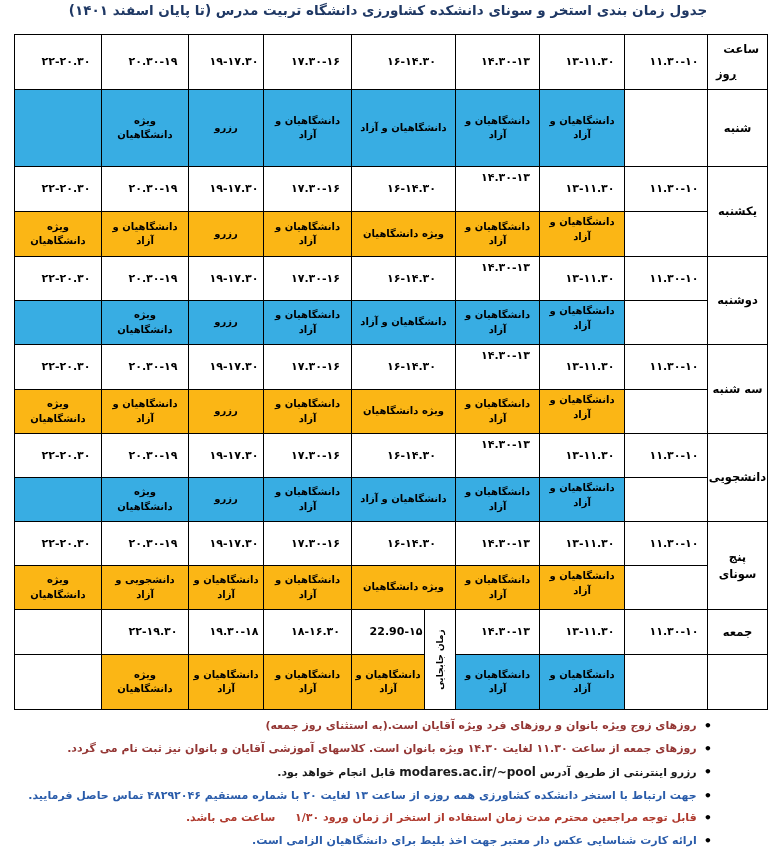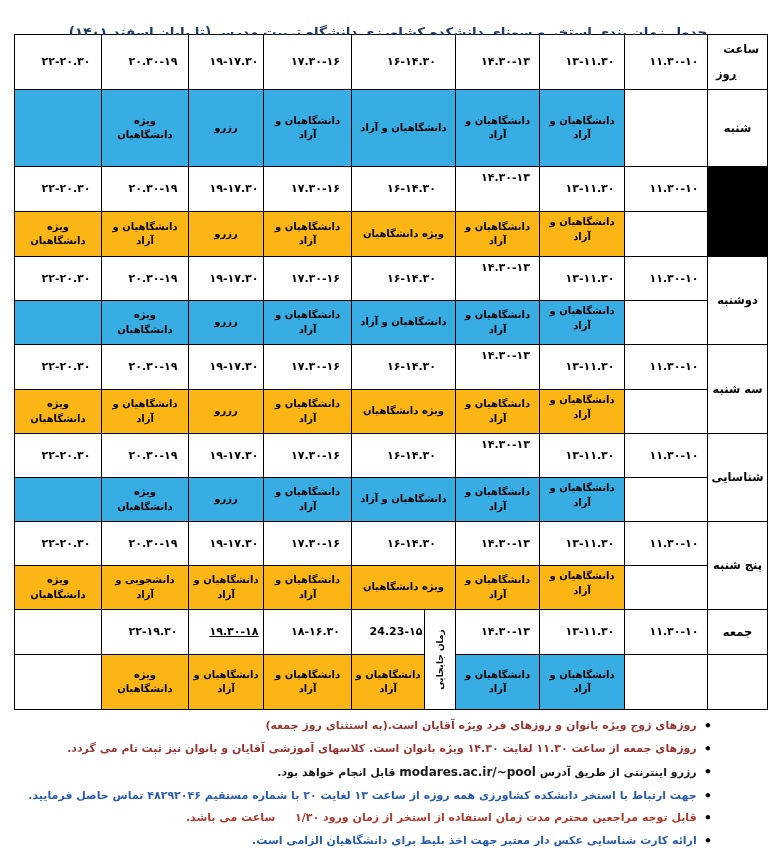--- a/index.html
+++ b/index.html
@@ -4,21 +4,21 @@
 <style>
   * { box-sizing: border-box; margin: 0; padding: 0; }
   body {
     width: 776px; height: 856px; overflow: hidden;
     background: #fff;
     font-family: "DejaVu Sans", "Liberation Sans", sans-serif;
   }
   .page { width: 776px; height: 856px; direction: rtl; }
   .title {
     text-align: center; font-weight: bold; font-size: 13.5px;
-    color: #1F3864; padding-top: 24px; height: 34px;
+    color: #1F3864; padding-top: 2px; height: 34px;
   }
   .grid {
     display: grid; direction: rtl;
     grid-template-columns: 59px 82px 84px 83px 30px 72px 87px 74px 86px 86px;
     grid-template-rows: 54px 76px 44px 44px 43px 43px 44px 43px 43px 43px 43px 43px 44px 54px;
     gap: 1px; background: #000; border: 1px solid #000;
     width: 754px; margin: 0 8px 0 auto;
   }
   .cell {
     background: #fff; display: flex; align-items: center; justify-content: center;
@@ -97,20 +97,23 @@
       <div class="cell " style="grid-area: 2 / 7; background: rgb(56, 173, 227);">
         <span>دانشگاهیان و آزاد</span>
       </div>
       <div class="cell " style="grid-area: 2 / 8; background: rgb(56, 173, 227);">
         <span>رزرو</span>
       </div>
       <div class="cell " style="grid-area: 2 / 9; background: rgb(56, 173, 227);">
         <span>ویژه دانشگاهیان</span>
       </div>
       <div class="cell " style="grid-area: 2 / 10; background: rgb(56, 173, 227);"></div>
+      <div class="cell day-cell" style="grid-area: 3 / 1 / span 2;">
+        <span>یکشنبه</span>
+      </div>
       <div class="cell time-cell" style="grid-area: 3 / 2;">
         <span class="num">۱۱.۳۰-۱۰</span>
       </div>
       <div class="cell time-cell" style="grid-area: 3 / 3;">
         <span class="num">۱۳-۱۱.۳۰</span>
       </div>
       <div class="cell time-cell vtop" style="grid-area: 3 / 4;">
         <span class="num">۱۴.۳۰-۱۳</span>
       </div>
       <div class="cell time-cell" style="grid-area: 3 / 5 / auto / span 2;">
@@ -240,21 +243,21 @@
       <div class="cell " style="grid-area: 8 / 8; background: rgb(251, 182, 21);">
         <span>رزرو</span>
       </div>
       <div class="cell " style="grid-area: 8 / 9; background: rgb(251, 182, 21);">
         <span>دانشگاهیان و آزاد</span>
       </div>
       <div class="cell " style="grid-area: 8 / 10; background: rgb(251, 182, 21);">
         <span>ویژه دانشگاهیان</span>
       </div>
       <div class="cell day-cell" style="grid-area: 9 / 1 / span 2;">
-        <span>شناسایی</span>
+        <span>دانشجویی</span>
       </div>
       <div class="cell time-cell" style="grid-area: 9 / 2;">
         <span class="num">۱۱.۳۰-۱۰</span>
       </div>
       <div class="cell time-cell" style="grid-area: 9 / 3;">
         <span class="num">۱۳-۱۱.۳۰</span>
       </div>
       <div class="cell time-cell vtop" style="grid-area: 9 / 4;">
         <span class="num">۱۴.۳۰-۱۳</span>
       </div>
@@ -287,21 +290,21 @@
         <span>دانشگاهیان و آزاد</span>
       </div>
       <div class="cell " style="grid-area: 10 / 8; background: rgb(56, 173, 227);">
         <span>رزرو</span>
       </div>
       <div class="cell " style="grid-area: 10 / 9; background: rgb(56, 173, 227);">
         <span>ویژه دانشگاهیان</span>
       </div>
       <div class="cell " style="grid-area: 10 / 10; background: rgb(56, 173, 227);"></div>
       <div class="cell day-cell" style="grid-area: 11 / 1 / span 2;">
-        <span>پنج شنبه</span>
+        <span>پنج سونای</span>
       </div>
       <div class="cell time-cell" style="grid-area: 11 / 2;">
         <span class="num">۱۱.۳۰-۱۰</span>
       </div>
       <div class="cell time-cell" style="grid-area: 11 / 3;">
         <span class="num">۱۳-۱۱.۳۰</span>
       </div>
       <div class="cell time-cell" style="grid-area: 11 / 4;">
         <span class="num">۱۴.۳۰-۱۳</span>
       </div>
@@ -349,26 +352,26 @@
       <div class="cell time-cell" style="grid-area: 13 / 2;">
         <span class="num">۱۱.۳۰-۱۰</span>
       </div>
       <div class="cell time-cell" style="grid-area: 13 / 3;">
         <span class="num">۱۳-۱۱.۳۰</span>
       </div>
       <div class="cell time-cell" style="grid-area: 13 / 4;">
         <span class="num">۱۴.۳۰-۱۳</span>
       </div>
       <div class="cell time-cell" style="grid-area: 13 / 6;">
-        <span class="num">24.23-۱۵</span>
+        <span class="num">22.90-۱۵</span>
       </div>
       <div class="cell time-cell" style="grid-area: 13 / 7;">
         <span class="num">۱۸-۱۶.۳۰</span>
       </div>
-      <div class="cell time-cell" style="grid-area: 13 / 8; text-decoration: underline;">
+      <div class="cell time-cell" style="grid-area: 13 / 8;">
         <span class="num">۱۹.۳۰-۱۸</span>
       </div>
       <div class="cell time-cell" style="grid-area: 13 / 9;">
         <span class="num">۲۲-۱۹.۳۰</span>
       </div>
       <div class="cell time-cell" style="grid-area: 13 / 10;"></div>
       <div class="cell swap-cell" style="grid-area: 13 / 5 / span 2;">
         <span>زمان جابجایی</span>
       </div>
       <div class="cell " style="grid-area: 14 / 2; background: rgb(255, 255, 255);"></div>

